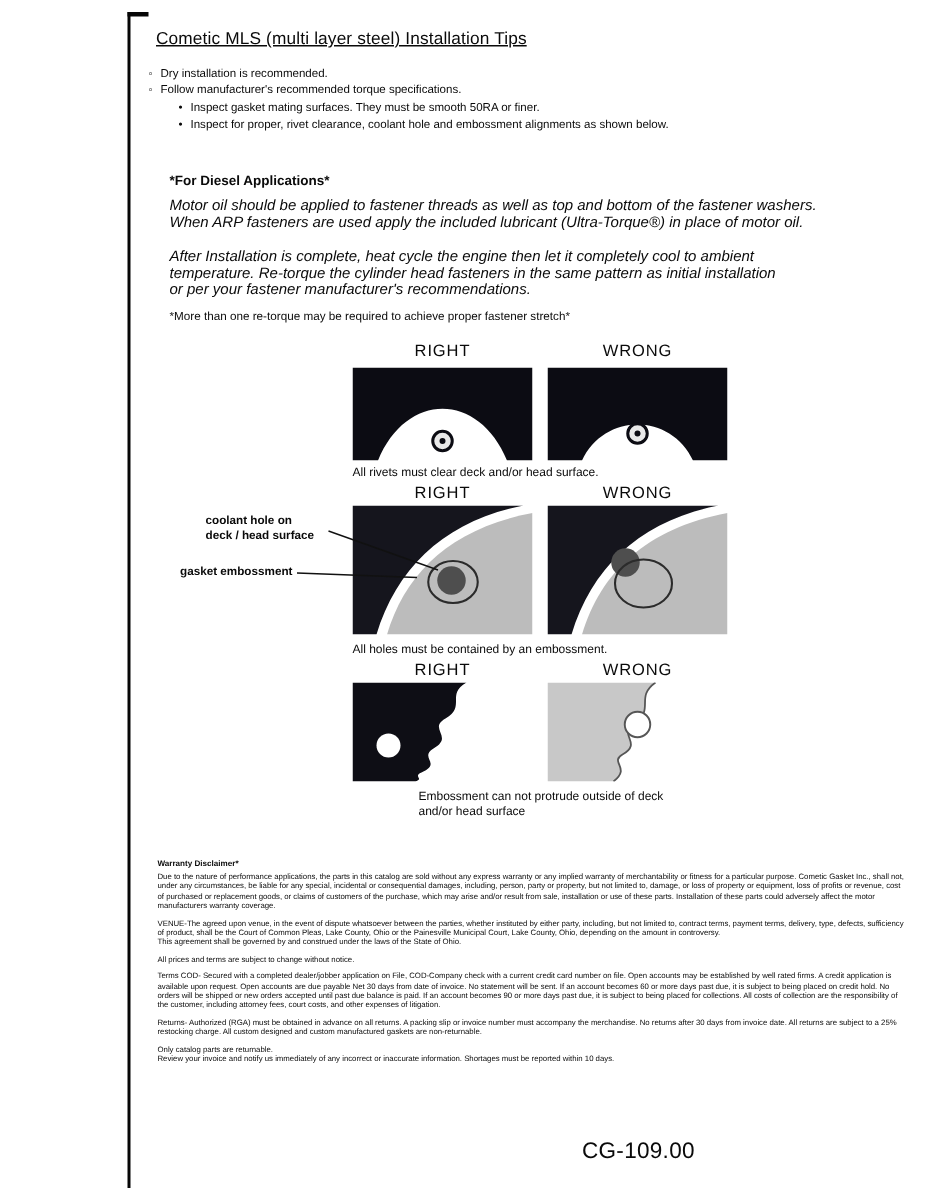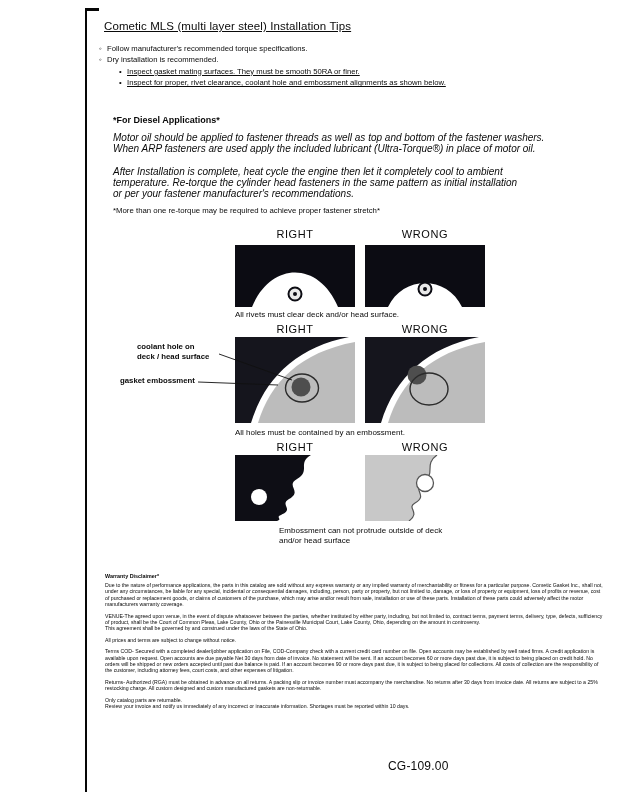--- a/index.html
+++ b/index.html
@@ -8,21 +8,21 @@
   .abs{position:absolute;}
 
   .border-v{left:85px;top:8px;width:2px;height:784px;background:#060606;}
   .corner-tick{left:85px;top:8px;width:14px;height:3px;background:#060606;}
 
   .title{left:104px;top:20px;font-size:11.5px;font-weight:normal;text-decoration:underline;letter-spacing:.1px;}
 
   .tips{left:99px;top:43px;font-size:7.7px;line-height:11.4px;}
   .tip{position:relative;padding-left:8px;white-space:nowrap;}
   .tip::before{content:"◦";position:absolute;left:0;top:0;}
-  .tip.sub{margin-left:20px;text-decoration:underline;}
+  .tip.sub{margin-left:20px;}
   .tip.sub::before{content:"•";}
 
   .diesel-heading{left:113px;top:115px;font-size:9px;font-weight:bold;}
   .para{font-size:10px;line-height:11px;white-space:pre-line;width:470px;font-style:italic;}
   .para1{left:113px;top:132px;}
   .para2{left:113px;top:166px;}
   .note{left:113px;top:206px;font-size:7.8px;}
 
   .diagrams{left:100px;top:226px;width:420px;height:332px;}
   .hdr{width:120px;text-align:center;font-size:11px;letter-spacing:.6px;}
@@ -38,35 +38,35 @@
   .c2{left:135px;top:202px;}
   .r3hr{left:135px;top:215px;} .r3hw{left:265px;top:215px;}
   .i3r{left:135px;top:229px;}  .i3w{left:265px;top:229px;}
   .c3{left:135px;top:300px;margin-left:44px;}
   .arrows{left:0;top:0;pointer-events:none;}
 
   .disclaimer{left:105px;top:573px;width:498px;}
   .disclaimer .dheading{font-size:5.4px;font-weight:bold;margin:0 0 3px 0;}
   .disclaimer p{font-size:5.2px;line-height:6.4px;margin:0 0 5px 0;white-space:pre-line;}
 
-  .footer{left:388px;top:759px;font-size:12px;letter-spacing:.2px;}
+  .footer{left:388px;top:759px;font-size:15px;letter-spacing:.2px;}
 </style>
 </head>
 <body>
 
 <div class="sheet">
 
   <div class="abs border-v"></div>
   <div class="abs corner-tick"></div>
 
   <div class="abs title">Cometic MLS (multi layer steel) Installation Tips</div>
 
   <div class="abs tips">
+    <div class="tip">Dry installation is recommended.</div>
     <div class="tip">Follow manufacturer's recommended torque specifications.</div>
-    <div class="tip">Dry installation is recommended.</div>
     <div class="tip sub">Inspect gasket mating surfaces.  They must be smooth 50RA or finer.</div>
     <div class="tip sub">Inspect for proper, rivet clearance, coolant hole and embossment alignments as shown below.</div>
   </div>
 
   <div class="abs diesel-heading">*For Diesel Applications*</div>
   <div class="abs para para1">Motor oil should be applied to fastener threads as well as top and bottom of the fastener washers.
 When ARP fasteners are used apply the included lubricant (Ultra-Torque®) in place of motor oil.</div>
   <div class="abs para para2">After Installation is complete, heat cycle the engine then let it completely cool to ambient
 temperature. Re-torque the cylinder head fasteners in the same pattern as initial installation
 or per your fastener manufacturer's recommendations.</div>

